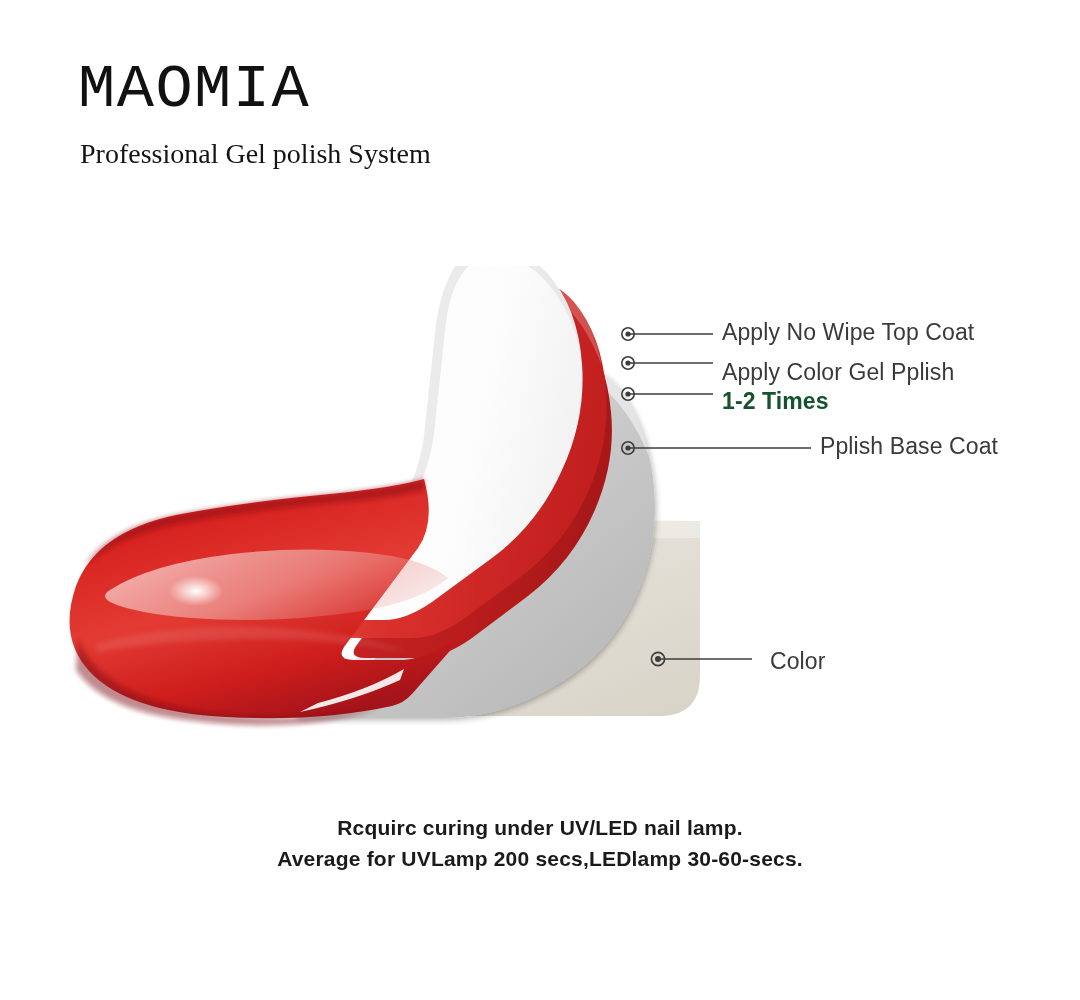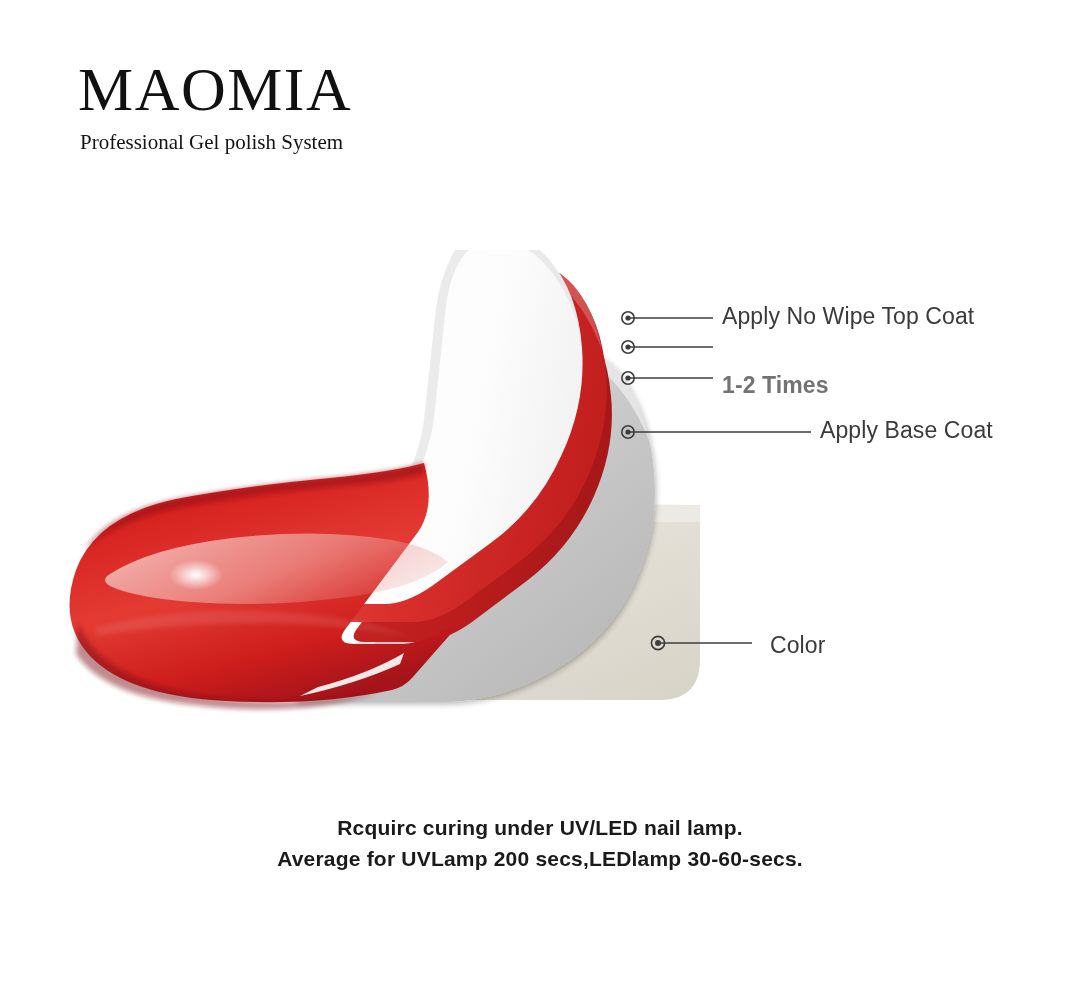--- a/index.html
+++ b/index.html
@@ -17,43 +17,43 @@
   }
 
   
   #brand {
     position: absolute;
     left: 78px;
     top: 58px;
     width: 460px;
   }
   #brand-name {
-    font-family: Liberation Serif, serif;
+    font-family: Liberation Mono, monospace;
     font-size: 62px;
     line-height: 1.02;
     letter-spacing: 1.5px;
     color: #111111;
     font-weight: 400;
     margin: 0;
     white-space: nowrap;
   }
   #brand-tagline {
     font-family: "Liberation Serif", serif;
-    font-size: 21px;
+    font-size: 28px;
     line-height: 1.1;
     color: #141414;
-    margin: 10px 0 0 2px;
+    margin: 18px 0 0 2px;
     white-space: nowrap;
   }
 
   
   #diagram-stage {
     position: absolute;
     left: 0;
-    top: 250px;
+    top: 266px;
     width: 1080px;
     height: 500px;
   }
   #nail-illustration {
     position: absolute;
     left: 0;
     top: 0;
     width: 1080px;
     height: 500px;
     display: block;
@@ -64,21 +64,21 @@
     position: absolute;
     font-family: "Liberation Sans", sans-serif;
     font-size: 23px;
     line-height: 1.2;
     color: #3a3a3a;
     white-space: nowrap;
     letter-spacing: 0.1px;
   }
   #label-top-coat   { left: 722px; top: 303px; }
   #label-color-gel  { left: 722px; top: 343px; }
-  #label-times      { left: 722px; top: 372px; font-weight: 700; color: #737373; }
+  #label-times      { left: 722px; top: 372px; font-weight: 700; color: #14532d; }
   #label-base-coat  { left: 820px; top: 417px; }
   #label-nail       { left: 770px; top: 632px; }
 
   
   #footer-note {
     position: absolute;
     left: 0;
     top: 812px;
     width: 1080px;
     text-align: center;
@@ -326,24 +326,25 @@
       <g>
         <line x1="660" y1="393" x2="752" y2="393" stroke="#3d3d3d" stroke-width="1.7"></line>
         <circle cx="658" cy="393" r="6.6" fill="none" stroke="#3d3d3d" stroke-width="1.6"></circle>
         <circle cx="658" cy="393" r="3" fill="#3d3d3d"></circle>
       </g>
     </g>
   </svg>
 
   <div class="callout-label" id="label-top-coat" style="top:53px;">Apply No Wipe Top Coat</div>
 
+  <div class="callout-label" id="label-color-gel" style="top:93px;">Apply Color Gel Pplish</div>
 
   <div class="callout-label" id="label-times" style="top:122px;">1-2 Times</div>
 
-  <div class="callout-label" id="label-base-coat" style="top:167px;">Apply Base Coat</div>
+  <div class="callout-label" id="label-base-coat" style="top:167px;">Pplish Base Coat</div>
 
   <div class="callout-label" id="label-nail" style="top:382px;">Color</div>
 </div>
 
 <div id="footer-note">
   <div>Rcquirc curing under UV/LED nail lamp.</div>
   <div>Average for UVLamp 200 secs,LEDlamp 30-60-secs.</div>
 </div>
 
 </body></html>

